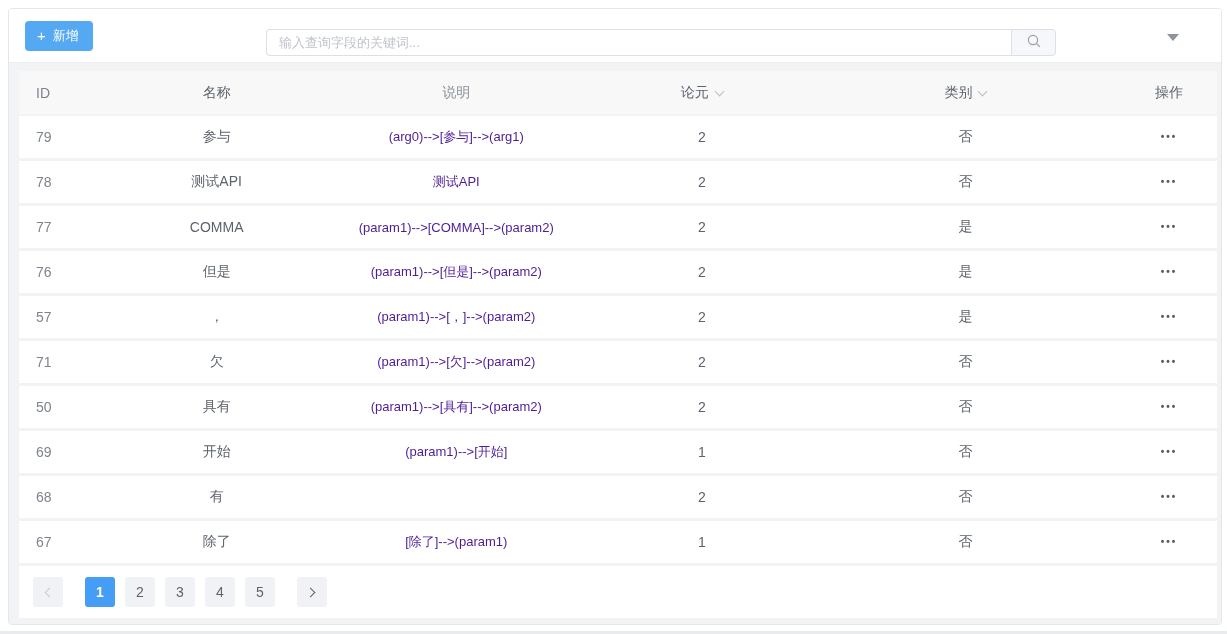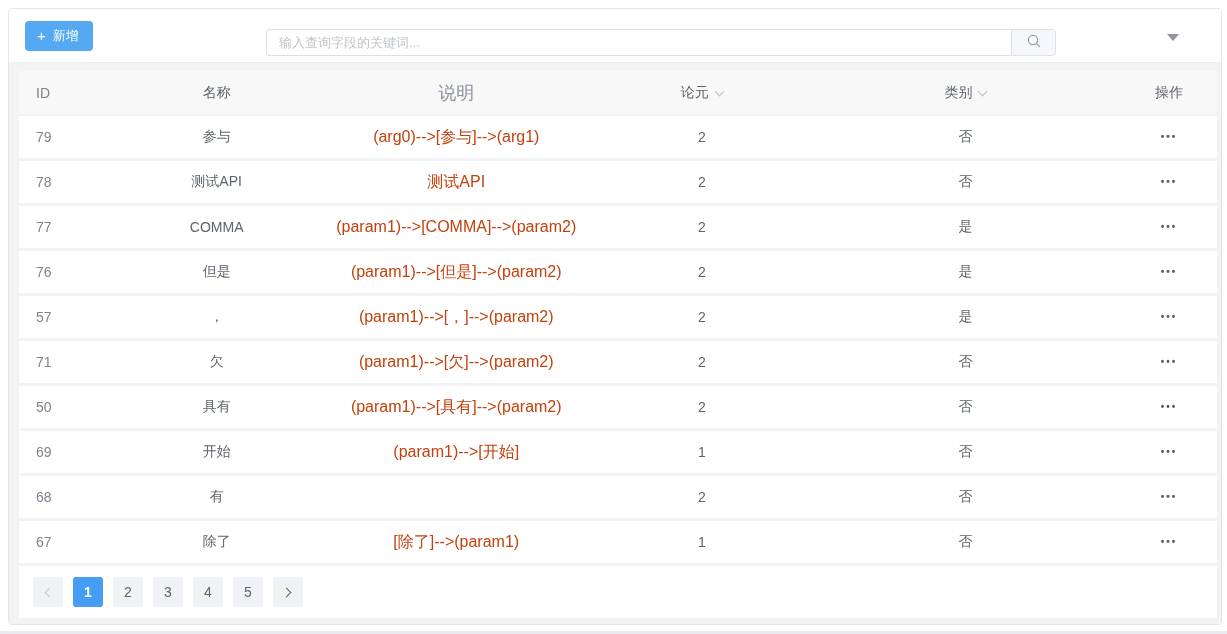--- a/index.html
+++ b/index.html
@@ -32,34 +32,34 @@
   
   .table-section { background:#f2f3f5; height:561px; padding:8px 4px 0 10px; }
   .thead, .trow { display:flex; align-items:center; width:100%; }
   .thead { height:43px; background:#f8f8f9; color:#8b909a; font-size:14px; margin-bottom:2px; }
   .trow  { height:42px; background:#ffffff; margin-bottom:3px; }
 
   .cell { display:flex; align-items:center; justify-content:center; overflow:hidden;
           white-space:nowrap; font-size:14px; color:#5d636c; }
   .c-id    { width:8%;  justify-content:flex-start; padding-left:17px; color:#7e848d; }
   .c-name  { width:17%; }
-  .c-desc  { width:23%; font-size:16px; color:#c2410c; }
+  .c-desc  { width:23%; font-size:13px; color:#4c1d95; }
   .c-arity { width:18%; }
   .c-cat   { width:26%; }
   .c-act   { width:8%;  }
 
   .sort-caret { display:inline-block; width:7px; height:7px; border-right:1.5px solid #b9bdc5;
                 border-bottom:1.5px solid #b9bdc5; transform:rotate(45deg); margin-left:7px;
                 margin-bottom:3px; cursor:pointer; }
   .dots { color:#555a61; font-size:10px; letter-spacing:2px; font-weight:bold; cursor:pointer;
           line-height:10px; padding:4px 2px; }
 
   
   .pager { background:#ffffff; margin-top:2px; height:52px; display:flex; align-items:center;
-           padding:0 14px; }
+           padding:0 14px;gap:12px; }
   .pg-btn { width:30px; height:30px; margin-right:10px; border:none; border-radius:3px;
             background:#f1f2f5; color:#5d636c; font-size:14px; display:flex; align-items:center;
             justify-content:center; cursor:pointer; }
   .pg-btn.active { background:#459df5; color:#fff; font-weight:bold; }
   .chev { display:inline-block; width:7px; height:7px; }
   .chev-left  { border-left:1.7px solid #c6c9d0; border-bottom:1.7px solid #c6c9d0; transform:rotate(45deg); margin-left:3px; }
   .chev-right { border-right:1.7px solid #5d636c; border-bottom:1.7px solid #5d636c; transform:rotate(-45deg); margin-right:3px; }
   .pg-prev { cursor:default; }
 
   .bottom-edge { position:absolute; left:0; bottom:0; width:1227px; height:3px; background:#e9ebef; }
@@ -87,21 +87,21 @@
       </div>
     </div>
 
     <span class="caret-down"></span>
   </div>
 
   <div class="table-section">
     <div class="thead">
       <div class="cell c-id">ID</div>
       <div class="cell c-name">名称</div>
-      <div class="cell c-desc" style="font-size:18px;color:#8b909a;">说明</div>
+      <div class="cell c-desc" style="font-size:14px;color:#8b909a;">说明</div>
       <div class="cell c-arity">
         <span>论元</span>
         <i class="sort-caret"></i>
       </div>
       <div class="cell c-cat">
         <span>类别</span>
         <i class="sort-caret"></i>
       </div>
       <div class="cell c-act">操作</div>
     </div>

